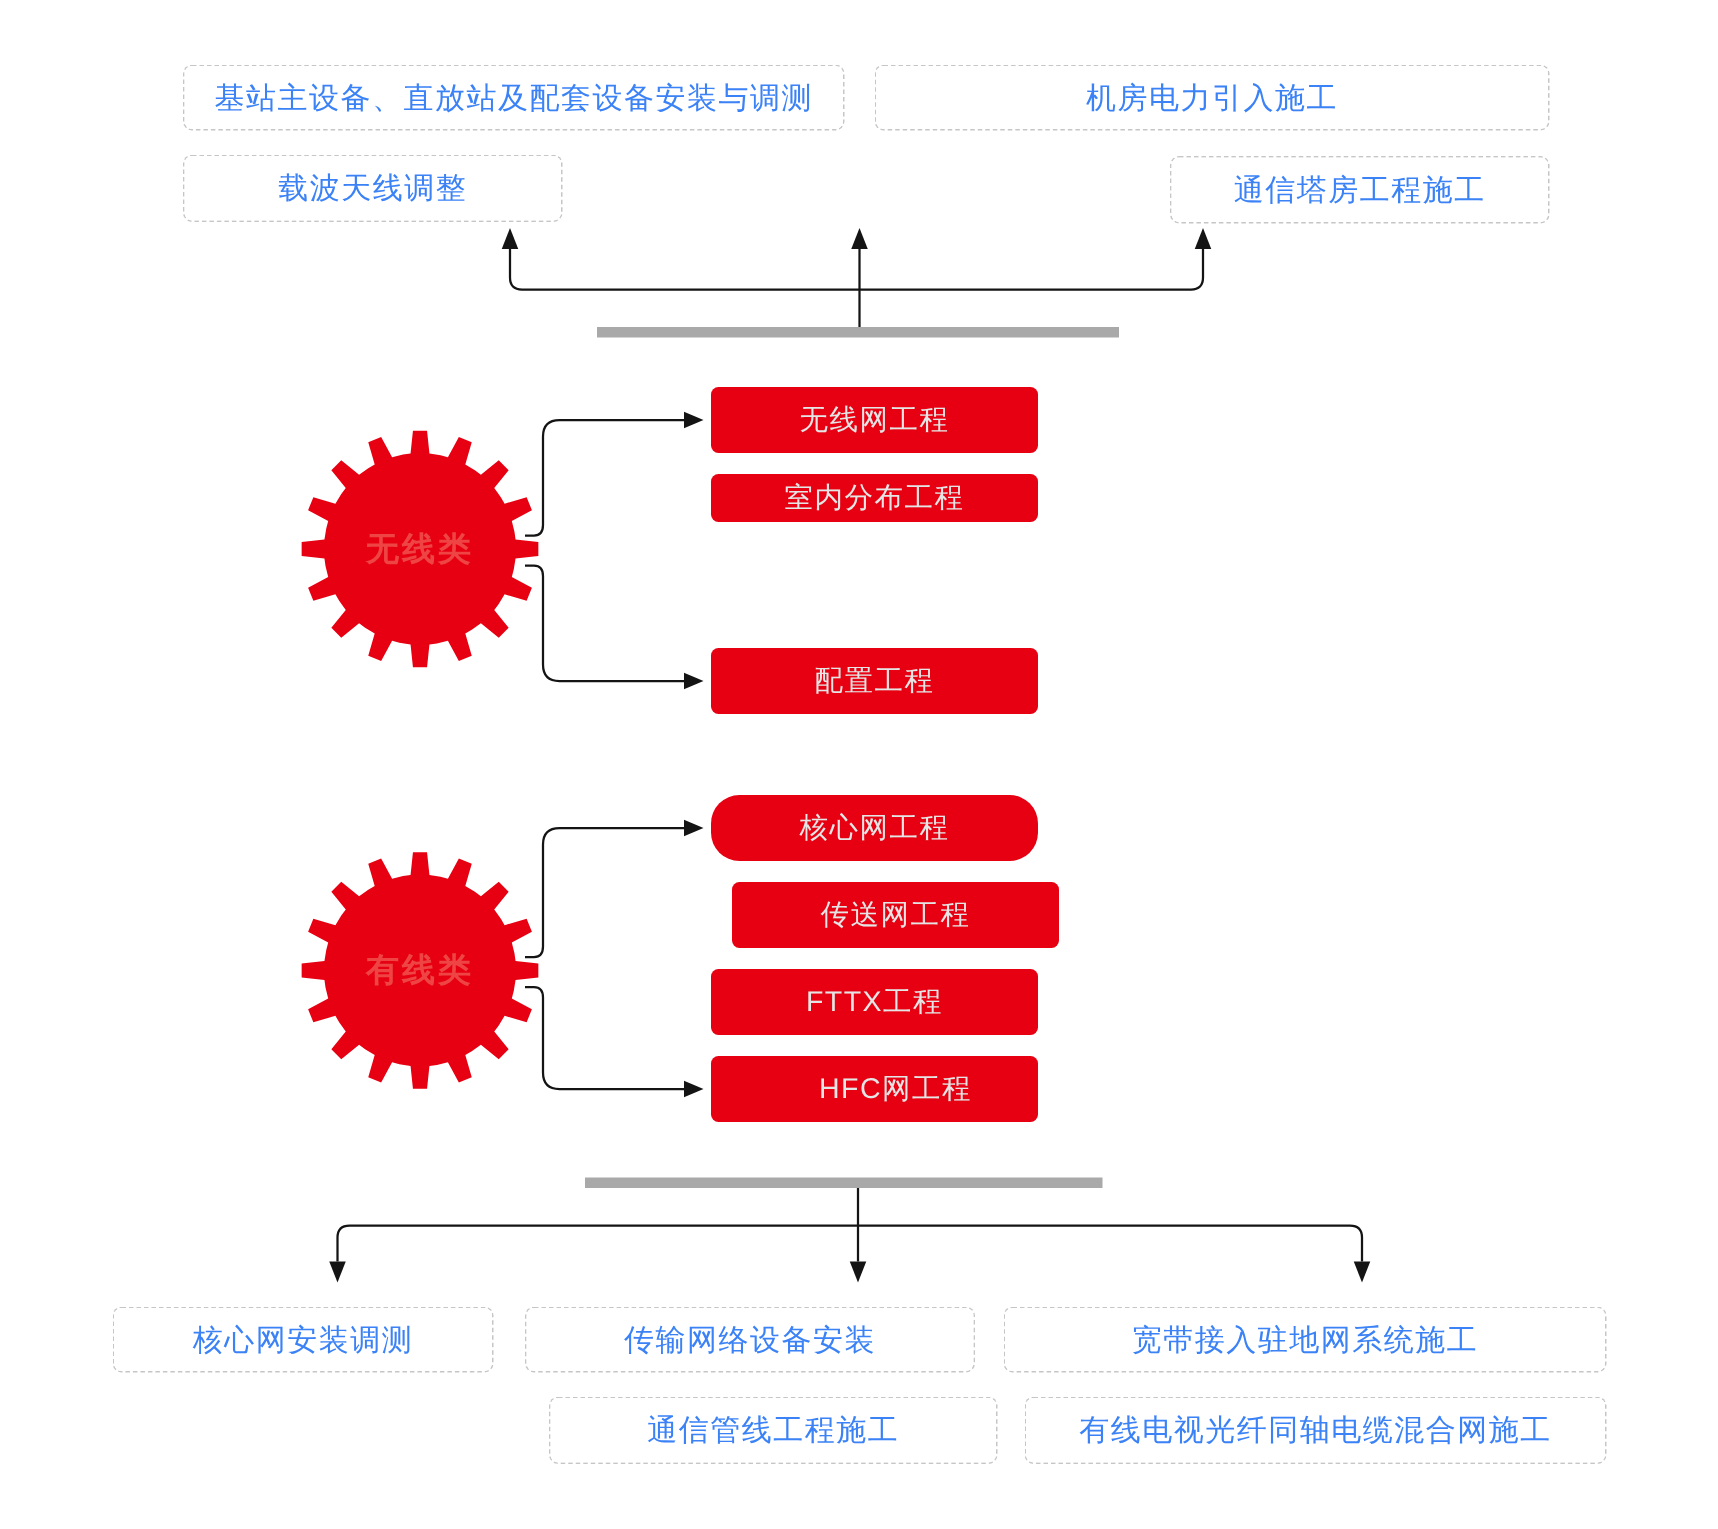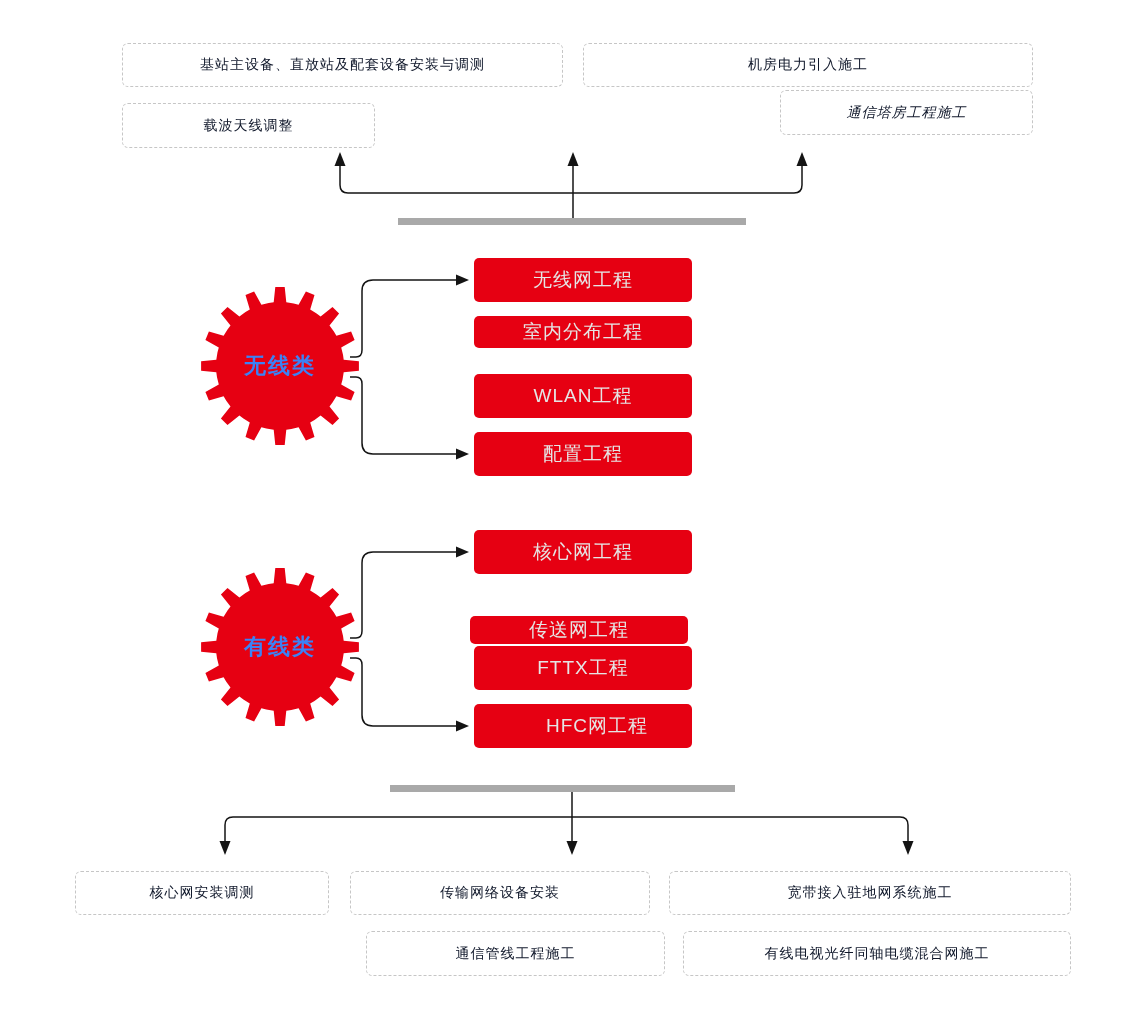--- a/index.html
+++ b/index.html
@@ -9,22 +9,22 @@
     background:#ffffff;
     font-family:"Liberation Sans","DejaVu Sans",sans-serif;
     overflow:hidden;
   }
   .dashed-box{
     position:absolute;
     box-sizing:border-box;
     border:1px dashed #c6c6c6;
     border-radius:6px;
     background:#ffffff;
-    color:#0f172a;
-    font-size:14px;
+    color:#3b82f6;
+    font-size:20px;
     display:flex;align-items:center;justify-content:center;
     text-align:center;
     letter-spacing:1px;
   }
   .red-box{
     position:absolute;
     box-sizing:border-box;
     border-radius:5px;
     background:var(--red,#e60012);
     color:#e5e5e5;
@@ -33,21 +33,21 @@
     text-align:center;
     letter-spacing:1px;
   }
   .gray-bar{
     position:absolute;
     height:7px;
     background:#a9a9a9;
   }
   .gear-label{
     position:absolute;
-    color:#3b82f6;
+    color:#ef4444;
     font-size:22px;
     font-weight:bold;
     letter-spacing:2px;
     display:flex;align-items:center;justify-content:center;
     width:160px;height:40px;
     pointer-events:none;
   }
   svg.overlay{
     position:absolute;left:0;top:0;
     pointer-events:none;
@@ -85,35 +85,34 @@
     <path class="head" d="M572 855 L566.5 841 L577.5 841 Z"></path>
     <path class="head" d="M908 855 L902.5 841 L913.5 841 Z"></path>
 
     <polygon class="gear" points="268.7,303.0 273.7,302.3 275.3,287.1 284.7,287.1 286.3,302.3 293.7,303.5 298.6,304.8 305.9,291.4 314.5,294.9 310.2,309.6 316.6,313.5 320.6,316.5 332.5,306.9 339.1,313.5 329.5,325.4 333.9,331.5 336.4,335.8 351.1,331.5 354.6,340.1 341.2,347.4 343.0,354.7 343.7,359.7 358.9,361.3 358.9,370.7 343.7,372.3 342.5,379.7 341.2,384.6 354.6,391.9 351.1,400.5 336.4,396.2 332.5,402.6 329.5,406.6 339.1,418.5 332.5,425.1 320.6,415.5 314.5,419.9 310.2,422.4 314.5,437.1 305.9,440.6 298.6,427.2 291.3,429.0 286.3,429.7 284.7,444.9 275.3,444.9 273.7,429.7 266.3,428.5 261.4,427.2 254.1,440.6 245.5,437.1 249.8,422.4 243.4,418.5 239.4,415.5 227.5,425.1 220.9,418.5 230.5,406.6 226.1,400.5 223.6,396.2 208.9,400.5 205.4,391.9 218.8,384.6 217.0,377.3 216.3,372.3 201.1,370.7 201.1,361.3 216.3,359.7 217.5,352.3 218.8,347.4 205.4,340.1 208.9,331.5 223.6,335.8 227.5,329.4 230.5,325.4 220.9,313.5 227.5,306.9 239.4,316.5 245.5,312.1 249.8,309.6 245.5,294.9 254.1,291.4 261.4,304.8"></polygon>
     <polygon class="gear" points="268.7,584.0 273.7,583.3 275.3,568.1 284.7,568.1 286.3,583.3 293.7,584.5 298.6,585.8 305.9,572.4 314.5,575.9 310.2,590.6 316.6,594.5 320.6,597.5 332.5,587.9 339.1,594.5 329.5,606.4 333.9,612.5 336.4,616.8 351.1,612.5 354.6,621.1 341.2,628.4 343.0,635.7 343.7,640.7 358.9,642.3 358.9,651.7 343.7,653.3 342.5,660.7 341.2,665.6 354.6,672.9 351.1,681.5 336.4,677.2 332.5,683.6 329.5,687.6 339.1,699.5 332.5,706.1 320.6,696.5 314.5,700.9 310.2,703.4 314.5,718.1 305.9,721.6 298.6,708.2 291.3,710.0 286.3,710.7 284.7,725.9 275.3,725.9 273.7,710.7 266.3,709.5 261.4,708.2 254.1,721.6 245.5,718.1 249.8,703.4 243.4,699.5 239.4,696.5 227.5,706.1 220.9,699.5 230.5,687.6 226.1,681.5 223.6,677.2 208.9,681.5 205.4,672.9 218.8,665.6 217.0,658.3 216.3,653.3 201.1,651.7 201.1,642.3 216.3,640.7 217.5,633.3 218.8,628.4 205.4,621.1 208.9,612.5 223.6,616.8 227.5,610.4 230.5,606.4 220.9,594.5 227.5,587.9 239.4,597.5 245.5,593.1 249.8,590.6 245.5,575.9 254.1,572.4 261.4,585.8"></polygon>
   </svg>
 
   <div class="dashed-box" style="left:122px;top:43px;width:441px;height:44px;">基站主设备、直放站及配套设备安装与调测</div>
   <div class="dashed-box" style="left:583px;top:43px;width:450px;height:44px;">机房电力引入施工</div>
   <div class="dashed-box" style="left:122px;top:103px;width:253px;height:45px;">载波天线调整</div>
-  <div class="dashed-box" style="left:780px;top:90px;width:253px;height:45px;font-style:italic;">通信塔房工程施工</div>
+  <div class="dashed-box" style="left:780px;top:104px;width:253px;height:45px;">通信塔房工程施工</div>
 
   <div class="gray-bar" style="left:398px;top:218px;width:348px;"></div>
   <div class="gray-bar" style="left:390px;top:785px;width:345px;"></div>
 
   <div class="gear-label" style="left:200px;top:346px;">无线类</div>
   <div class="gear-label" style="left:200px;top:627px;">有线类</div>
 
   <div class="red-box" style="left:474px;top:258px;width:218px;height:44px;">无线网工程</div>
   <div class="red-box" style="left:474px;top:316px;width:218px;height:32px;">室内分布工程</div>
-  <div class="red-box" style="left:474px;top:374px;width:218px;height:44px;">WLAN工程</div>
   <div class="red-box" style="left:474px;top:432px;width:218px;height:44px;">配置工程</div>
 
-  <div class="red-box" style="left:474px;top:530px;width:218px;height:44px;">核心网工程</div>
-  <div class="red-box" style="left:470px;top:588px;width:218px;height:28px;margin-top:28px;">传送网工程</div>
+  <div class="red-box" style="left:474px;top:530px;width:218px;height:44px;border-radius:19px;">核心网工程</div>
+  <div class="red-box" style="left:488px;top:588px;width:218px;height:44px;">传送网工程</div>
   <div class="red-box" style="left:474px;top:646px;width:218px;height:44px;">FTTX工程</div>
   <div class="red-box" style="left:474px;top:704px;width:218px;height:44px;padding-left:28px;">HFC网工程</div>
 
   <div class="dashed-box" style="left:75px;top:871px;width:254px;height:44px;">核心网安装调测</div>
   <div class="dashed-box" style="left:350px;top:871px;width:300px;height:44px;">传输网络设备安装</div>
   <div class="dashed-box" style="left:669px;top:871px;width:402px;height:44px;">宽带接入驻地网系统施工</div>
   <div class="dashed-box" style="left:366px;top:931px;width:299px;height:45px;">通信管线工程施工</div>
   <div class="dashed-box" style="left:683px;top:931px;width:388px;height:45px;">有线电视光纤同轴电缆混合网施工</div>
 
 </div>

